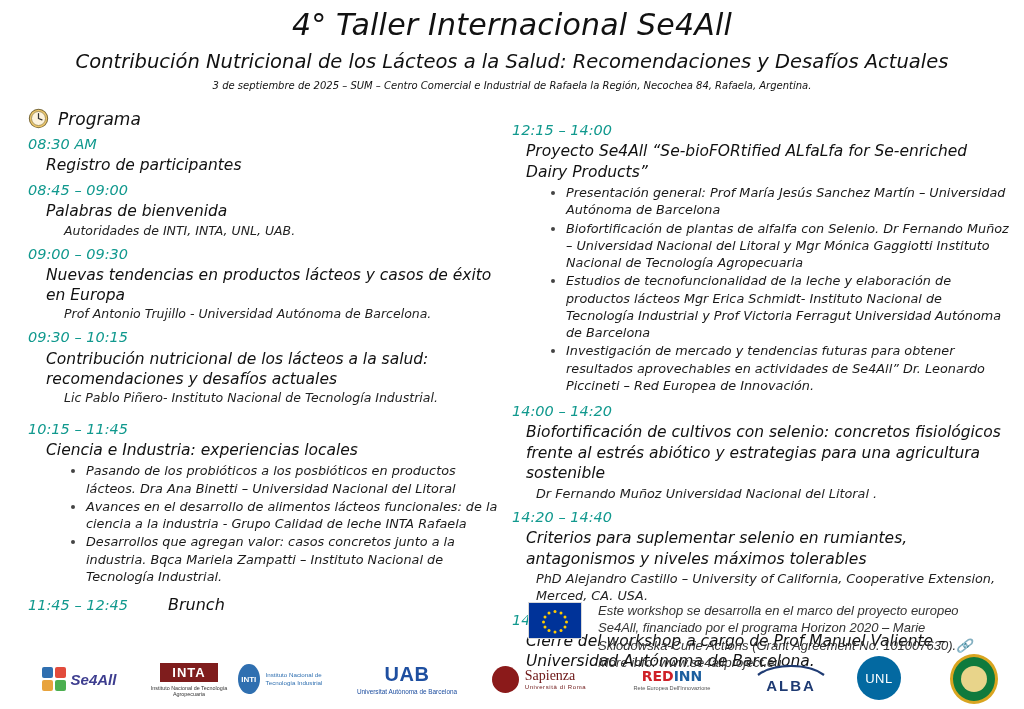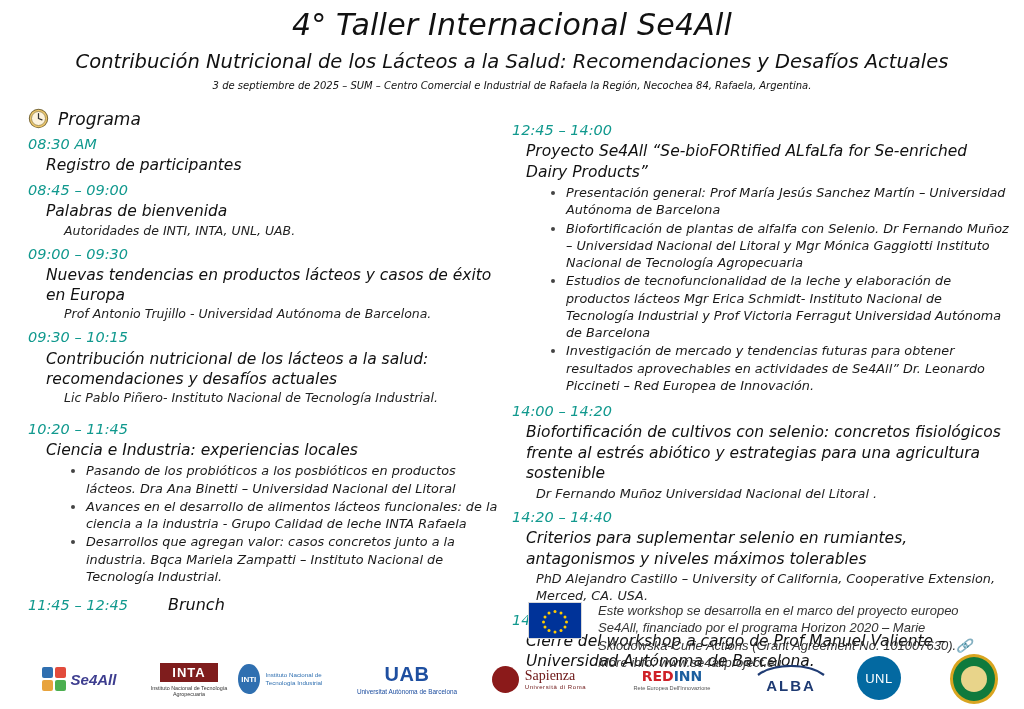--- a/index.html
+++ b/index.html
@@ -320,39 +320,39 @@
         <div class="entry-sub">Prof Antonio Trujillo - Universidad Autónoma de Barcelona.</div>
       </div>
 
       <div class="entry">
         <div class="time teal">09:30 – 10:15</div>
         <div class="entry-title">Contribución nutricional de los lácteos a la salud: recomendaciones y desafíos actuales</div>
         <div class="entry-sub">Lic Pablo Piñero- Instituto Nacional de Tecnología Industrial.</div>
       </div>
 
       <div class="entry" style="margin-top:14px;">
-        <div class="time teal">10:20 – 11:45</div>
+        <div class="time teal">10:15 – 11:45</div>
         <div class="entry-title">Ciencia e Industria: experiencias locales</div>
         <ul class="bullets">
           <li>Pasando de los probióticos a los posbióticos en productos lácteos. Dra Ana Binetti – Universidad Nacional del Litoral</li>
           <li>Avances en el desarrollo de alimentos lácteos funcionales: de la ciencia a la industria - Grupo Calidad de leche INTA Rafaela</li>
           <li>Desarrollos que agregan valor: casos concretos junto a la industria. Bqca Mariela Zampatti – Instituto Nacional de Tecnología Industrial.</li>
         </ul>
       </div>
 
       <div class="brunch-row">
         <span class="brunch-time">11:45 – 12:45</span>
         <span class="brunch-label">Brunch</span>
       </div>
     </div>
 
     <div class="col-right">
 
       <div class="entry">
-        <div class="time teal">12:45 – 14:00</div>
+        <div class="time teal">12:15 – 14:00</div>
         <div class="r-title">Proyecto Se4All “Se-bioFORtified ALfaLfa for Se-enriched Dairy Products”</div>
         <ul class="bullets tight">
           <li>Presentación general: Prof María Jesús Sanchez Martín – Universidad Autónoma de Barcelona</li>
           <li>Biofortificación de plantas de alfalfa con Selenio. Dr Fernando Muñoz – Universidad Nacional del Litoral y Mgr Mónica Gaggiotti Instituto Nacional de Tecnología Agropecuaria</li>
           <li>Estudios de tecnofuncionalidad de la leche y elaboración de productos lácteos Mgr Erica Schmidt- Instituto Nacional de Tecnología Industrial y Prof Victoria Ferragut Universidad Autónoma de Barcelona</li>
           <li>Investigación de mercado y tendencias futuras para obtener resultados aprovechables en actividades de Se4All” Dr. Leonardo Piccineti – Red Europea de Innovación.</li>
         </ul>
       </div>
 
       <div class="entry" style="margin-top:8px;">

